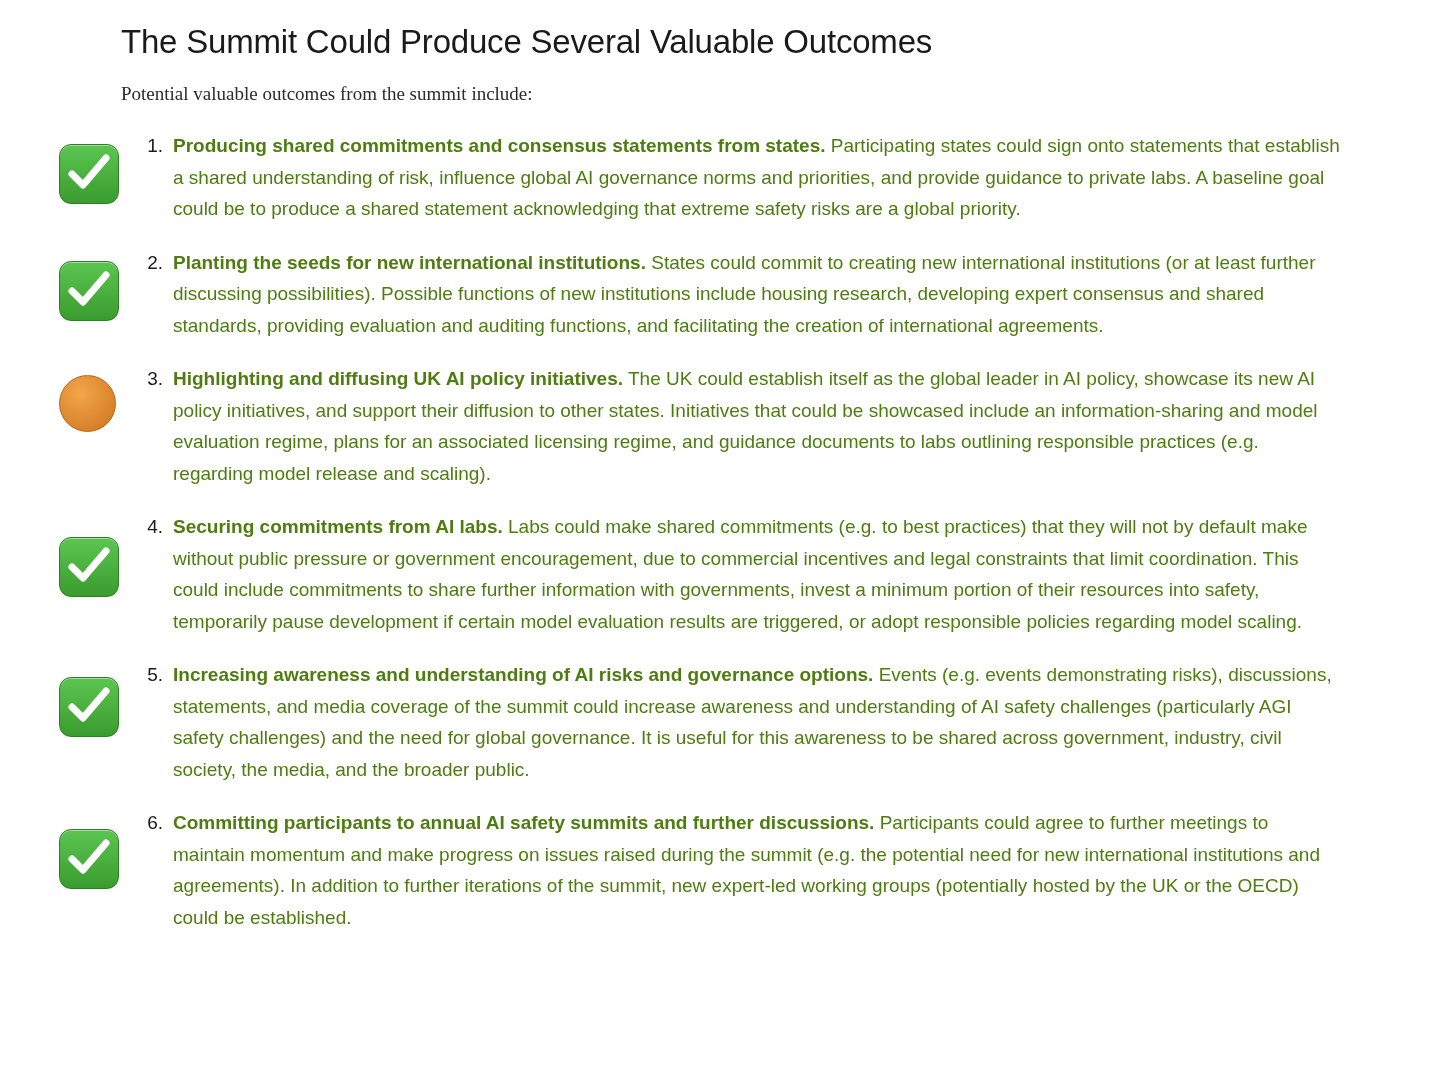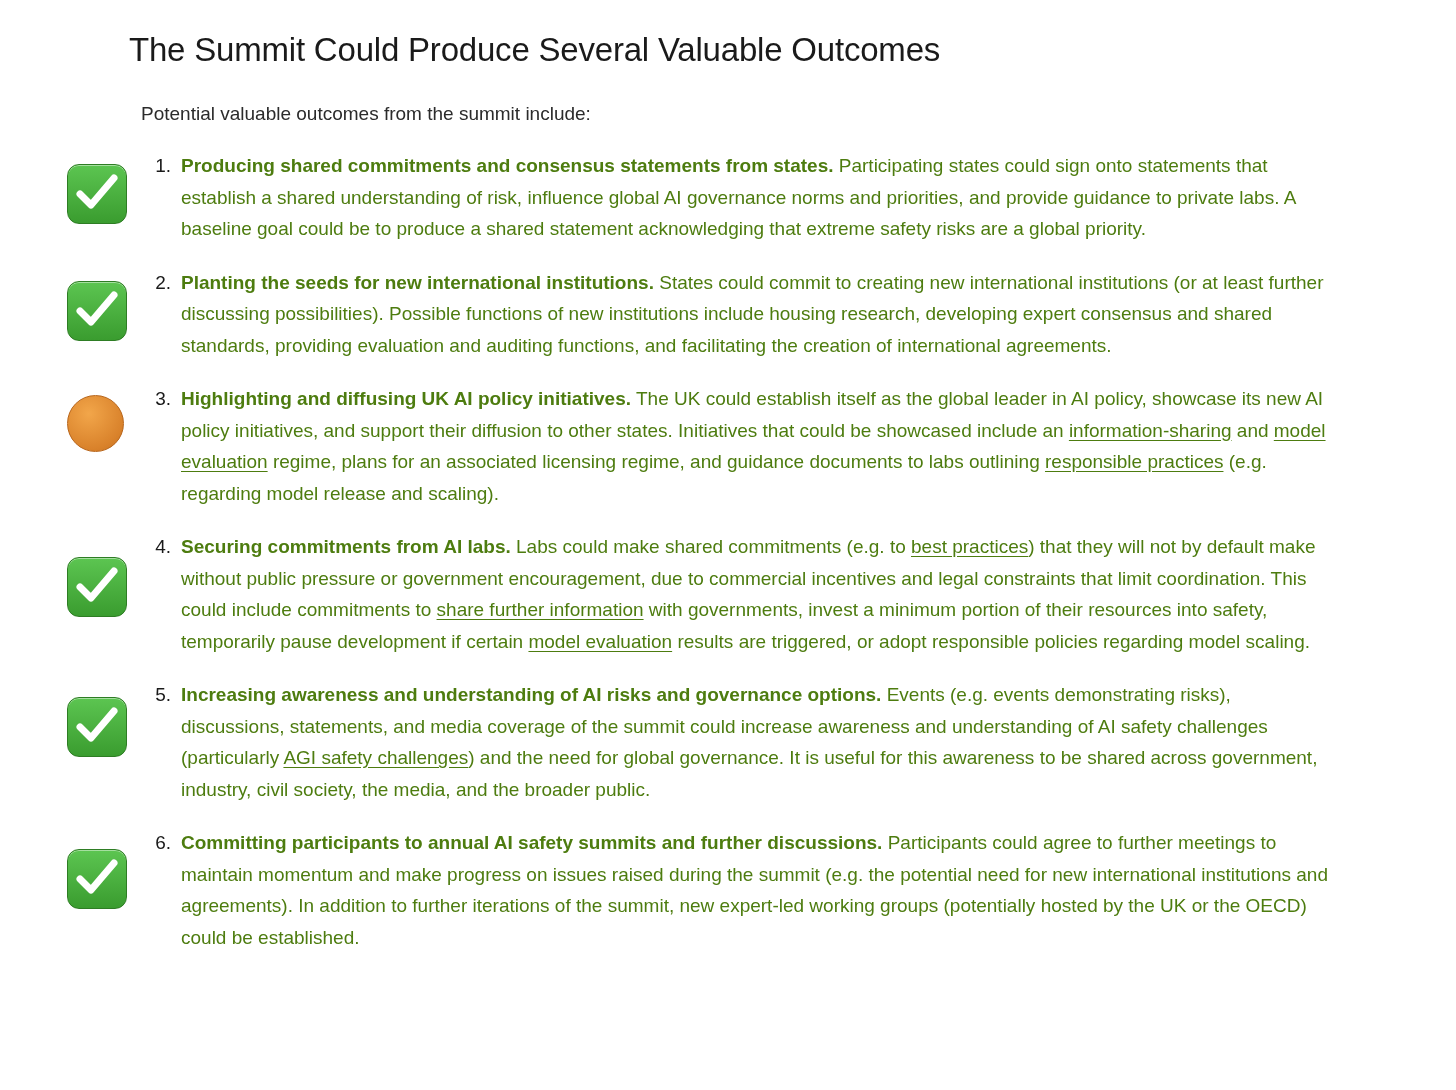--- a/index.html
+++ b/index.html
@@ -12,37 +12,38 @@
     height: 1090px;
     font-family: "Liberation Sans", sans-serif;
     color: #1a1a1a;
     overflow: hidden;
   }
   .page {
     position: relative;
     width: 1456px;
     height: 780px;
     box-sizing: border-box;
-    padding: 8px;
+    padding: 0;
   }
   .title {
     font-size: 33px;
     font-weight: 400;
     color: #1a1a1a;
     letter-spacing: -0.2px;
     margin: 0;
     padding: 18px 0 0 121px;
     line-height: 48px;
   }
   .intro {
     font-size: 19px;
     color: #2b2b2b;
-    margin: 12px;
+    margin: 0;
     padding: 14px 0 0 121px;
     line-height: 28px;
+    font-family: Liberation Serif, serif;
   }
   .list {
     margin: 0;
     padding: 0;
     list-style: none;
   }
   .item {
     position: relative;
     display: flex;
     align-items: flex-start;
@@ -69,21 +70,20 @@
   .body {
     flex: 1;
     font-size: 19px;
     line-height: 31.5px;
     color: #4d7c0f;
   }
   .body b {
     font-weight: 700;
   }
   .u {
-    text-decoration: underline;
     text-underline-offset: 2.5px;
     text-align: right;
   }
   
   .check-badge {
     width: 58px;
     height: 58px;
     border-radius: 12px;
     background: linear-gradient(#5cc551, #3a9c2f);
     border: 1px solid #2e7d24;

